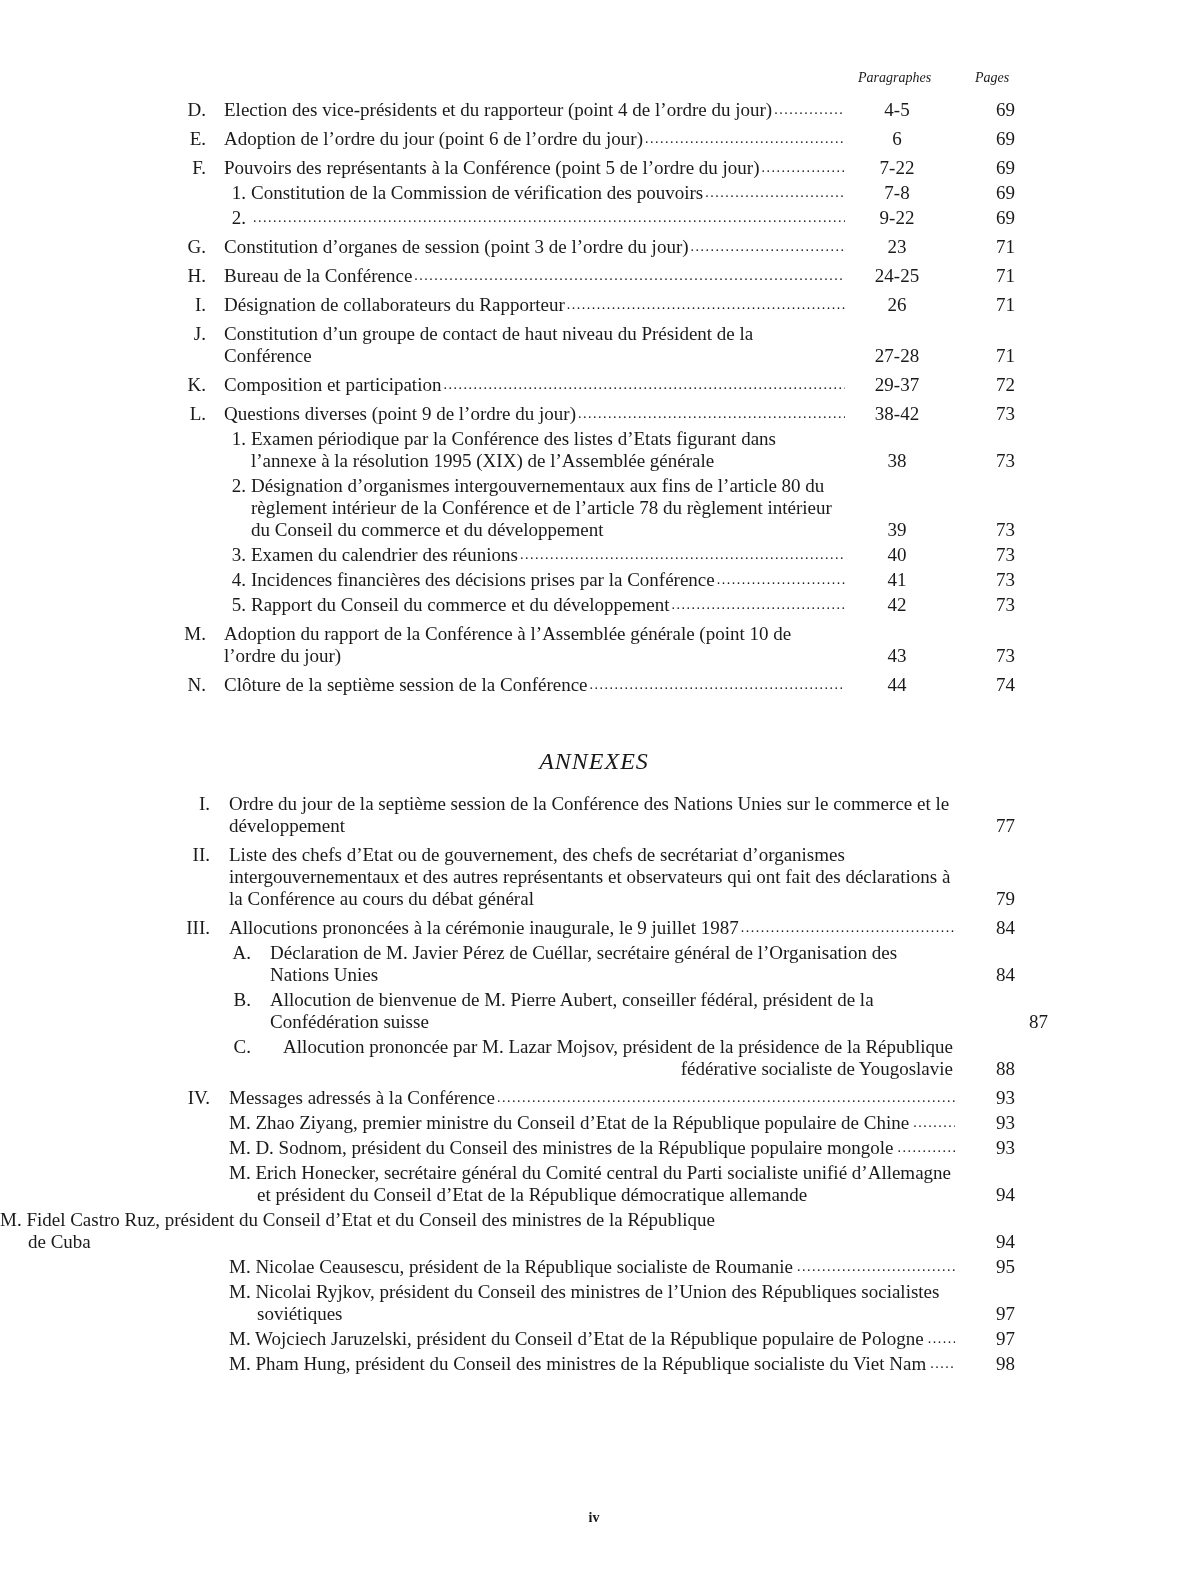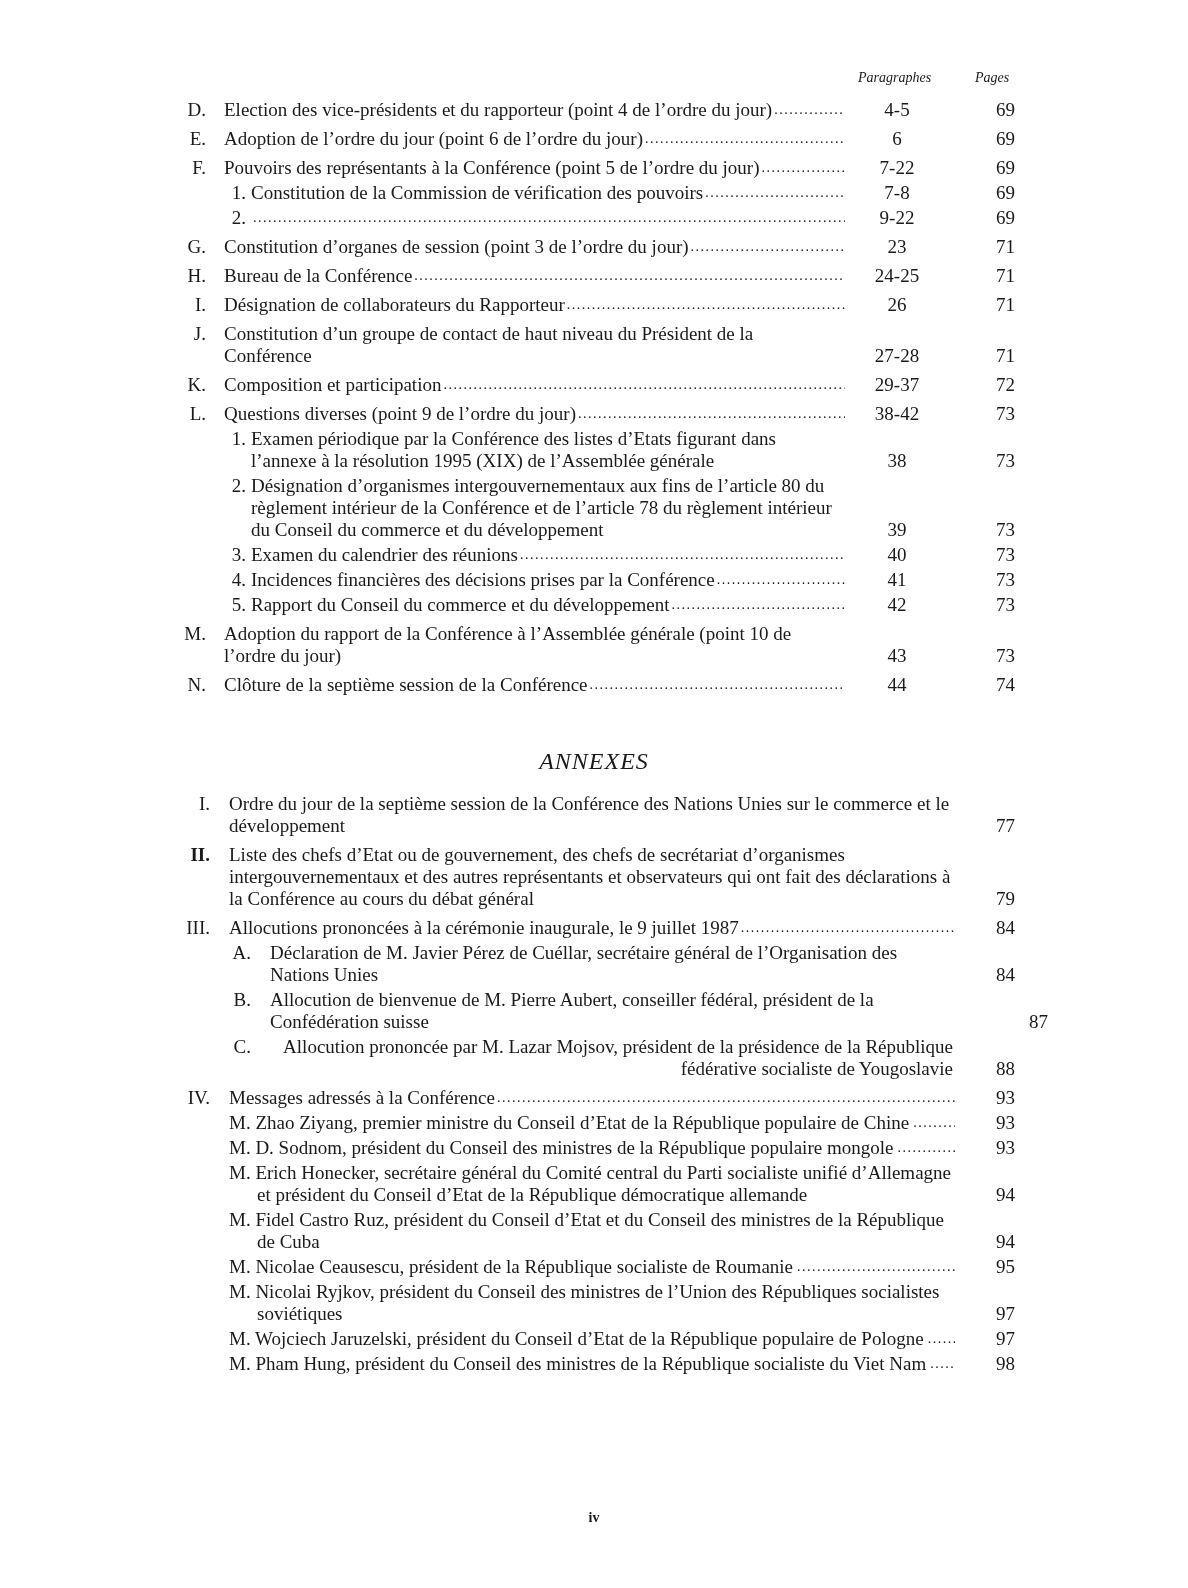--- a/index.html
+++ b/index.html
@@ -242,21 +242,21 @@
       <span class="lab" style="left: 170px; width: 40px;">I.</span>
       <div style="margin-left: 229px; width: 726px; text-indent: 0px; padding-left: 0px; box-sizing: border-box;">
         <div class="lastline">
           <span style="flex: 0 1 auto;">Ordre du jour de la septième session de la Conférence des Nations Unies sur le commerce et le développement</span>
           <span class="dots"></span>
         </div>
       </div>
       <span class="page" style="left: 975px; bottom: 0px;">77</span>
     </div>
     <div class="row" style="margin-top: 7px;">
-      <span class="lab" style="left: 170px; width: 40px; font-weight: bold;">II.</span>
+      <span class="lab" style="left: 170px; width: 40px;">II.</span>
       <div style="margin-left: 229px; width: 726px; text-indent: 0px; padding-left: 0px; box-sizing: border-box;">
         <div class="lastline">
           <span style="flex: 0 1 auto;">Liste des chefs d’Etat ou de gouvernement, des chefs de secrétariat d’organismes intergouvernementaux et des autres représentants et observateurs qui ont fait des déclarations à la Conférence au cours du débat général</span>
           <span class="dots"></span>
         </div>
       </div>
       <span class="page" style="left: 975px; bottom: 0px;">79</span>
     </div>
     <div class="row" style="margin-top: 7px;">
       <span class="lab" style="left: 170px; width: 40px;">III.</span>
@@ -329,21 +329,21 @@
     <div class="row" style="margin-top: 3px;">
       <div style="margin-left: 229px; width: 726px; text-indent: -28px; padding-left: 28px; box-sizing: border-box;">
         <div class="lastline">
           <span style="flex: 0 1 auto;">M. Erich Honecker, secrétaire général du Comité central du Parti socialiste unifié d’Allemagne et président du Conseil d’Etat de la République démocratique allemande</span>
           <span class="dots"></span>
         </div>
       </div>
       <span class="page" style="left: 975px; bottom: 0px;">94</span>
     </div>
     <div class="row" style="margin-top: 3px;">
-      <div style="margin-left: 229px; width: 726px; text-indent: -28px; padding-left: 28px; box-sizing: border-box;">
+      <div style="width: 726px; text-indent: -28px; padding-left: 28px; box-sizing: border-box;">
         <div class="lastline">
           <span style="flex: 0 1 auto;">M. Fidel Castro Ruz, président du Conseil d’Etat et du Conseil des ministres de la République de Cuba</span>
           <span class="dots"></span>
         </div>
       </div>
       <span class="page" style="left: 975px; bottom: 0px;">94</span>
     </div>
     <div class="row" style="margin-top: 3px;">
       <div style="margin-left: 229px; width: 726px; text-indent: -28px; padding-left: 28px; box-sizing: border-box;">
         <div class="lastline">

